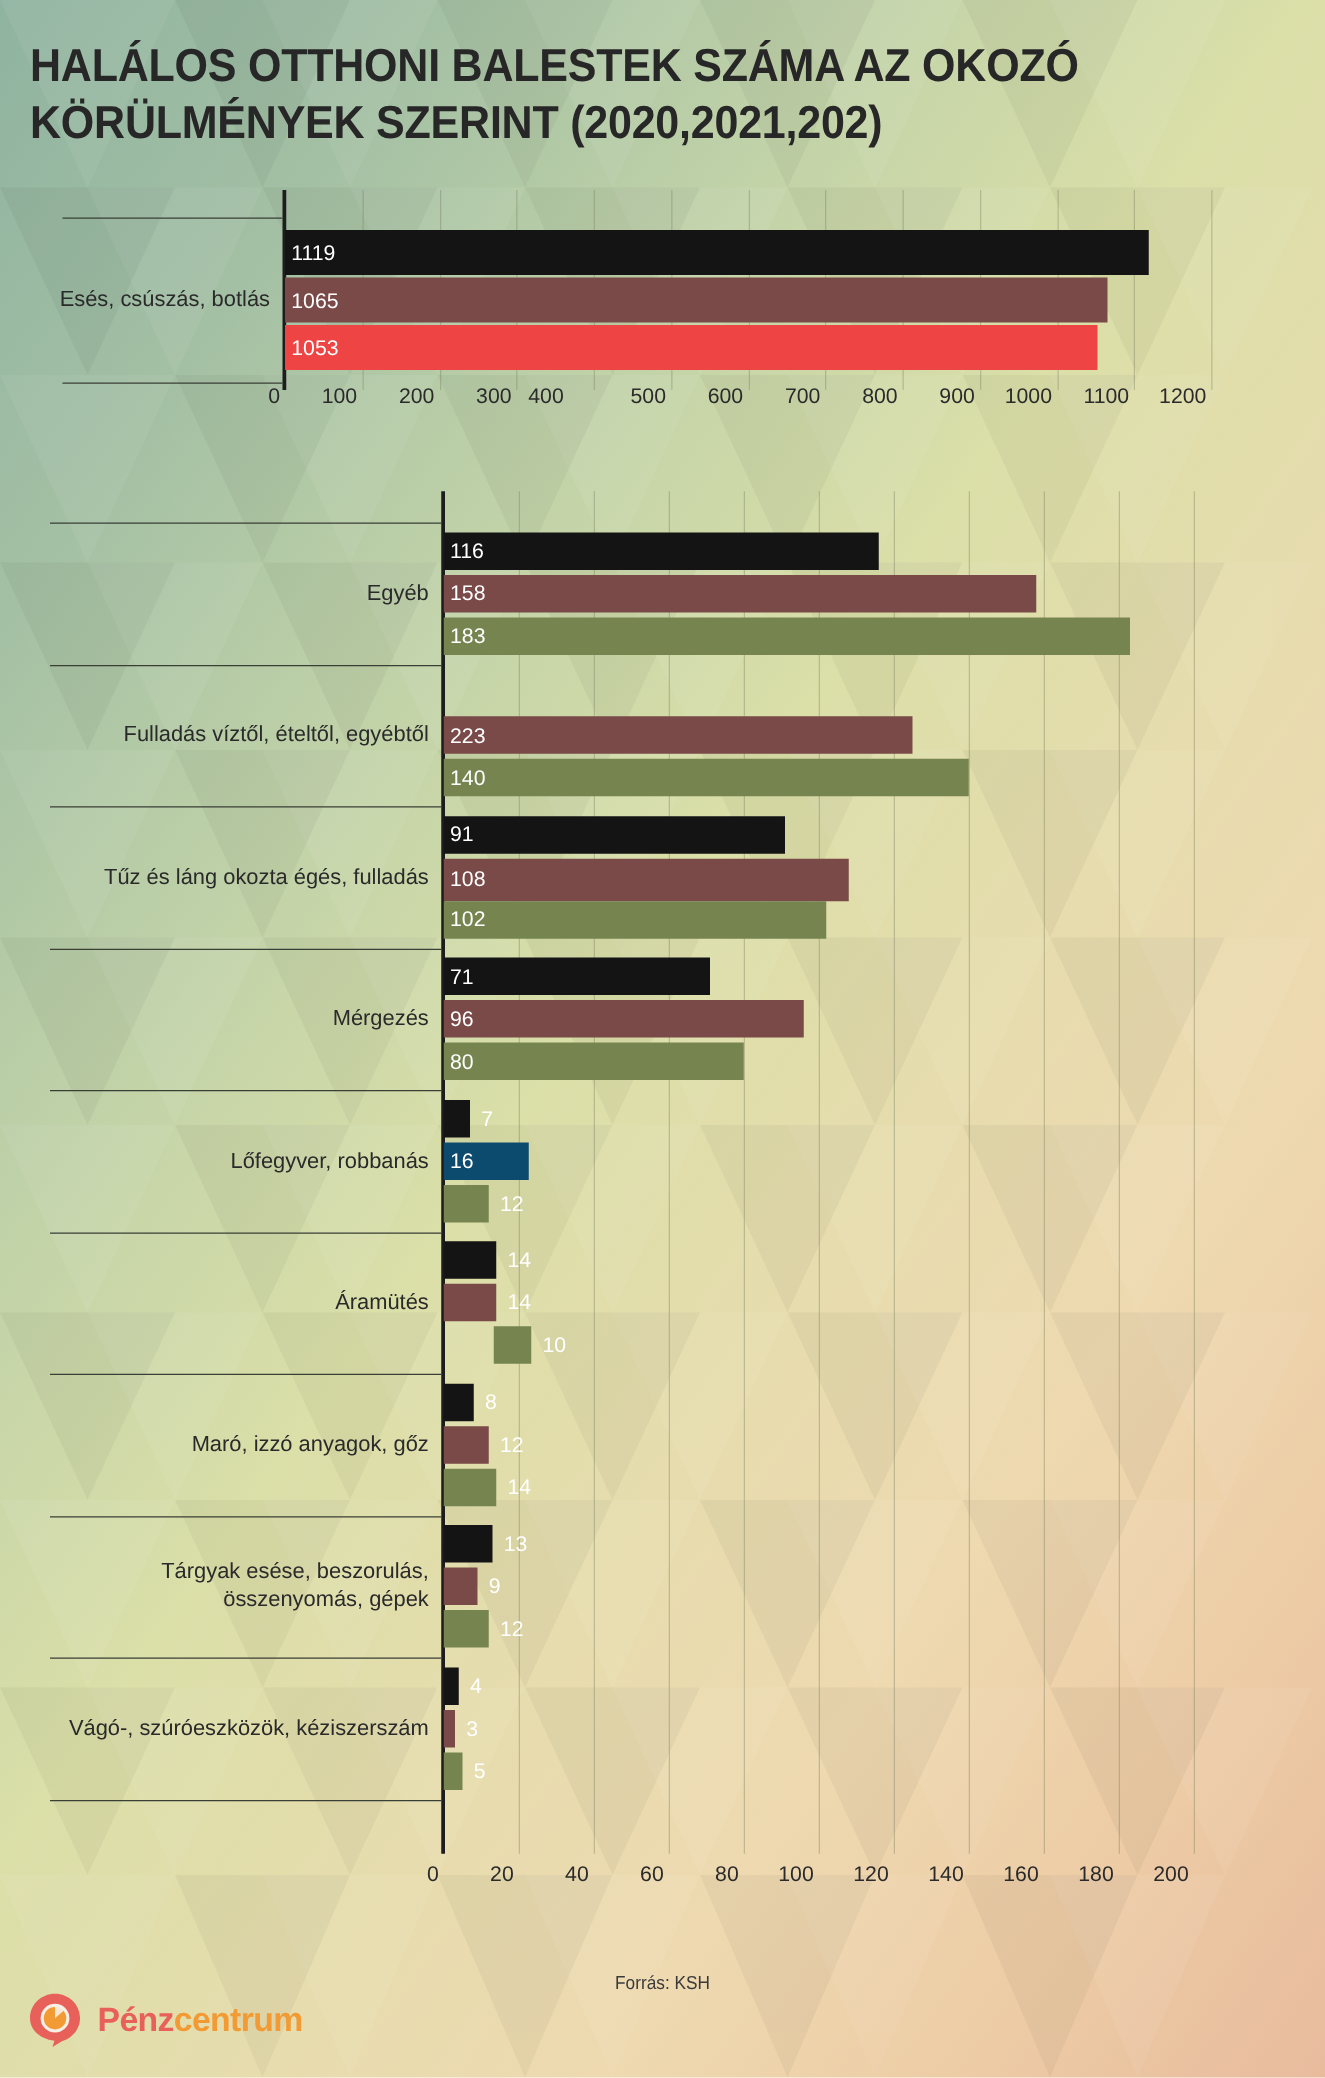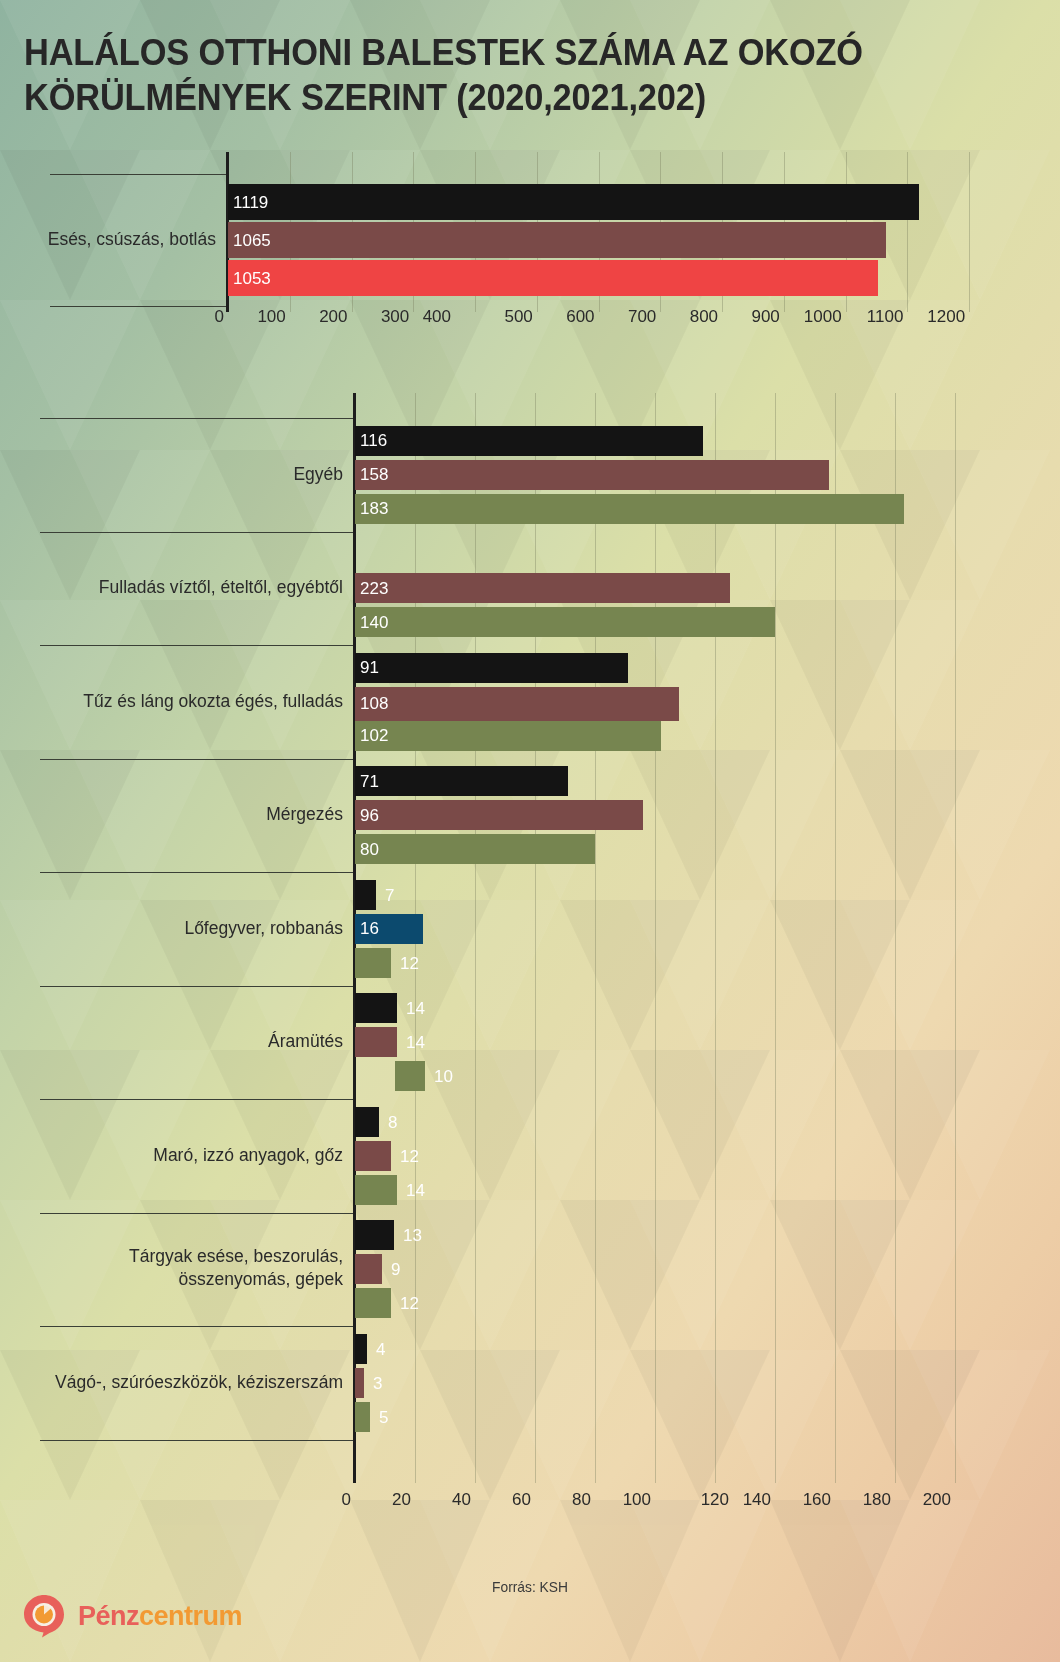--- a/index.html
+++ b/index.html
@@ -443,21 +443,21 @@
       </div>
   </div>
 
   <div id="main-ticks">
       <div class="tick" style="left: 351px; top: 1490px;">0</div>
       <div class="tick" style="left: 411px; top: 1490px;">20</div>
       <div class="tick" style="left: 471px; top: 1490px;">40</div>
       <div class="tick" style="left: 531px; top: 1490px;">60</div>
       <div class="tick" style="left: 591px; top: 1490px;">80</div>
       <div class="tick" style="left: 651px; top: 1490px;">100</div>
-      <div class="tick" style="left: 711px; top: 1490px; margin-left: 18px;">120</div>
+      <div class="tick" style="left: 711px; top: 1490px;">120</div>
       <div class="tick" style="left: 771px; top: 1490px;">140</div>
       <div class="tick" style="left: 831px; top: 1490px;">160</div>
       <div class="tick" style="left: 891px; top: 1490px;">180</div>
       <div class="tick" style="left: 951px; top: 1490px;">200</div>
     </div>
 
   <div class="source">Forrás: KSH</div>
 
   <div class="brand">
     <div class="brand-mark">

